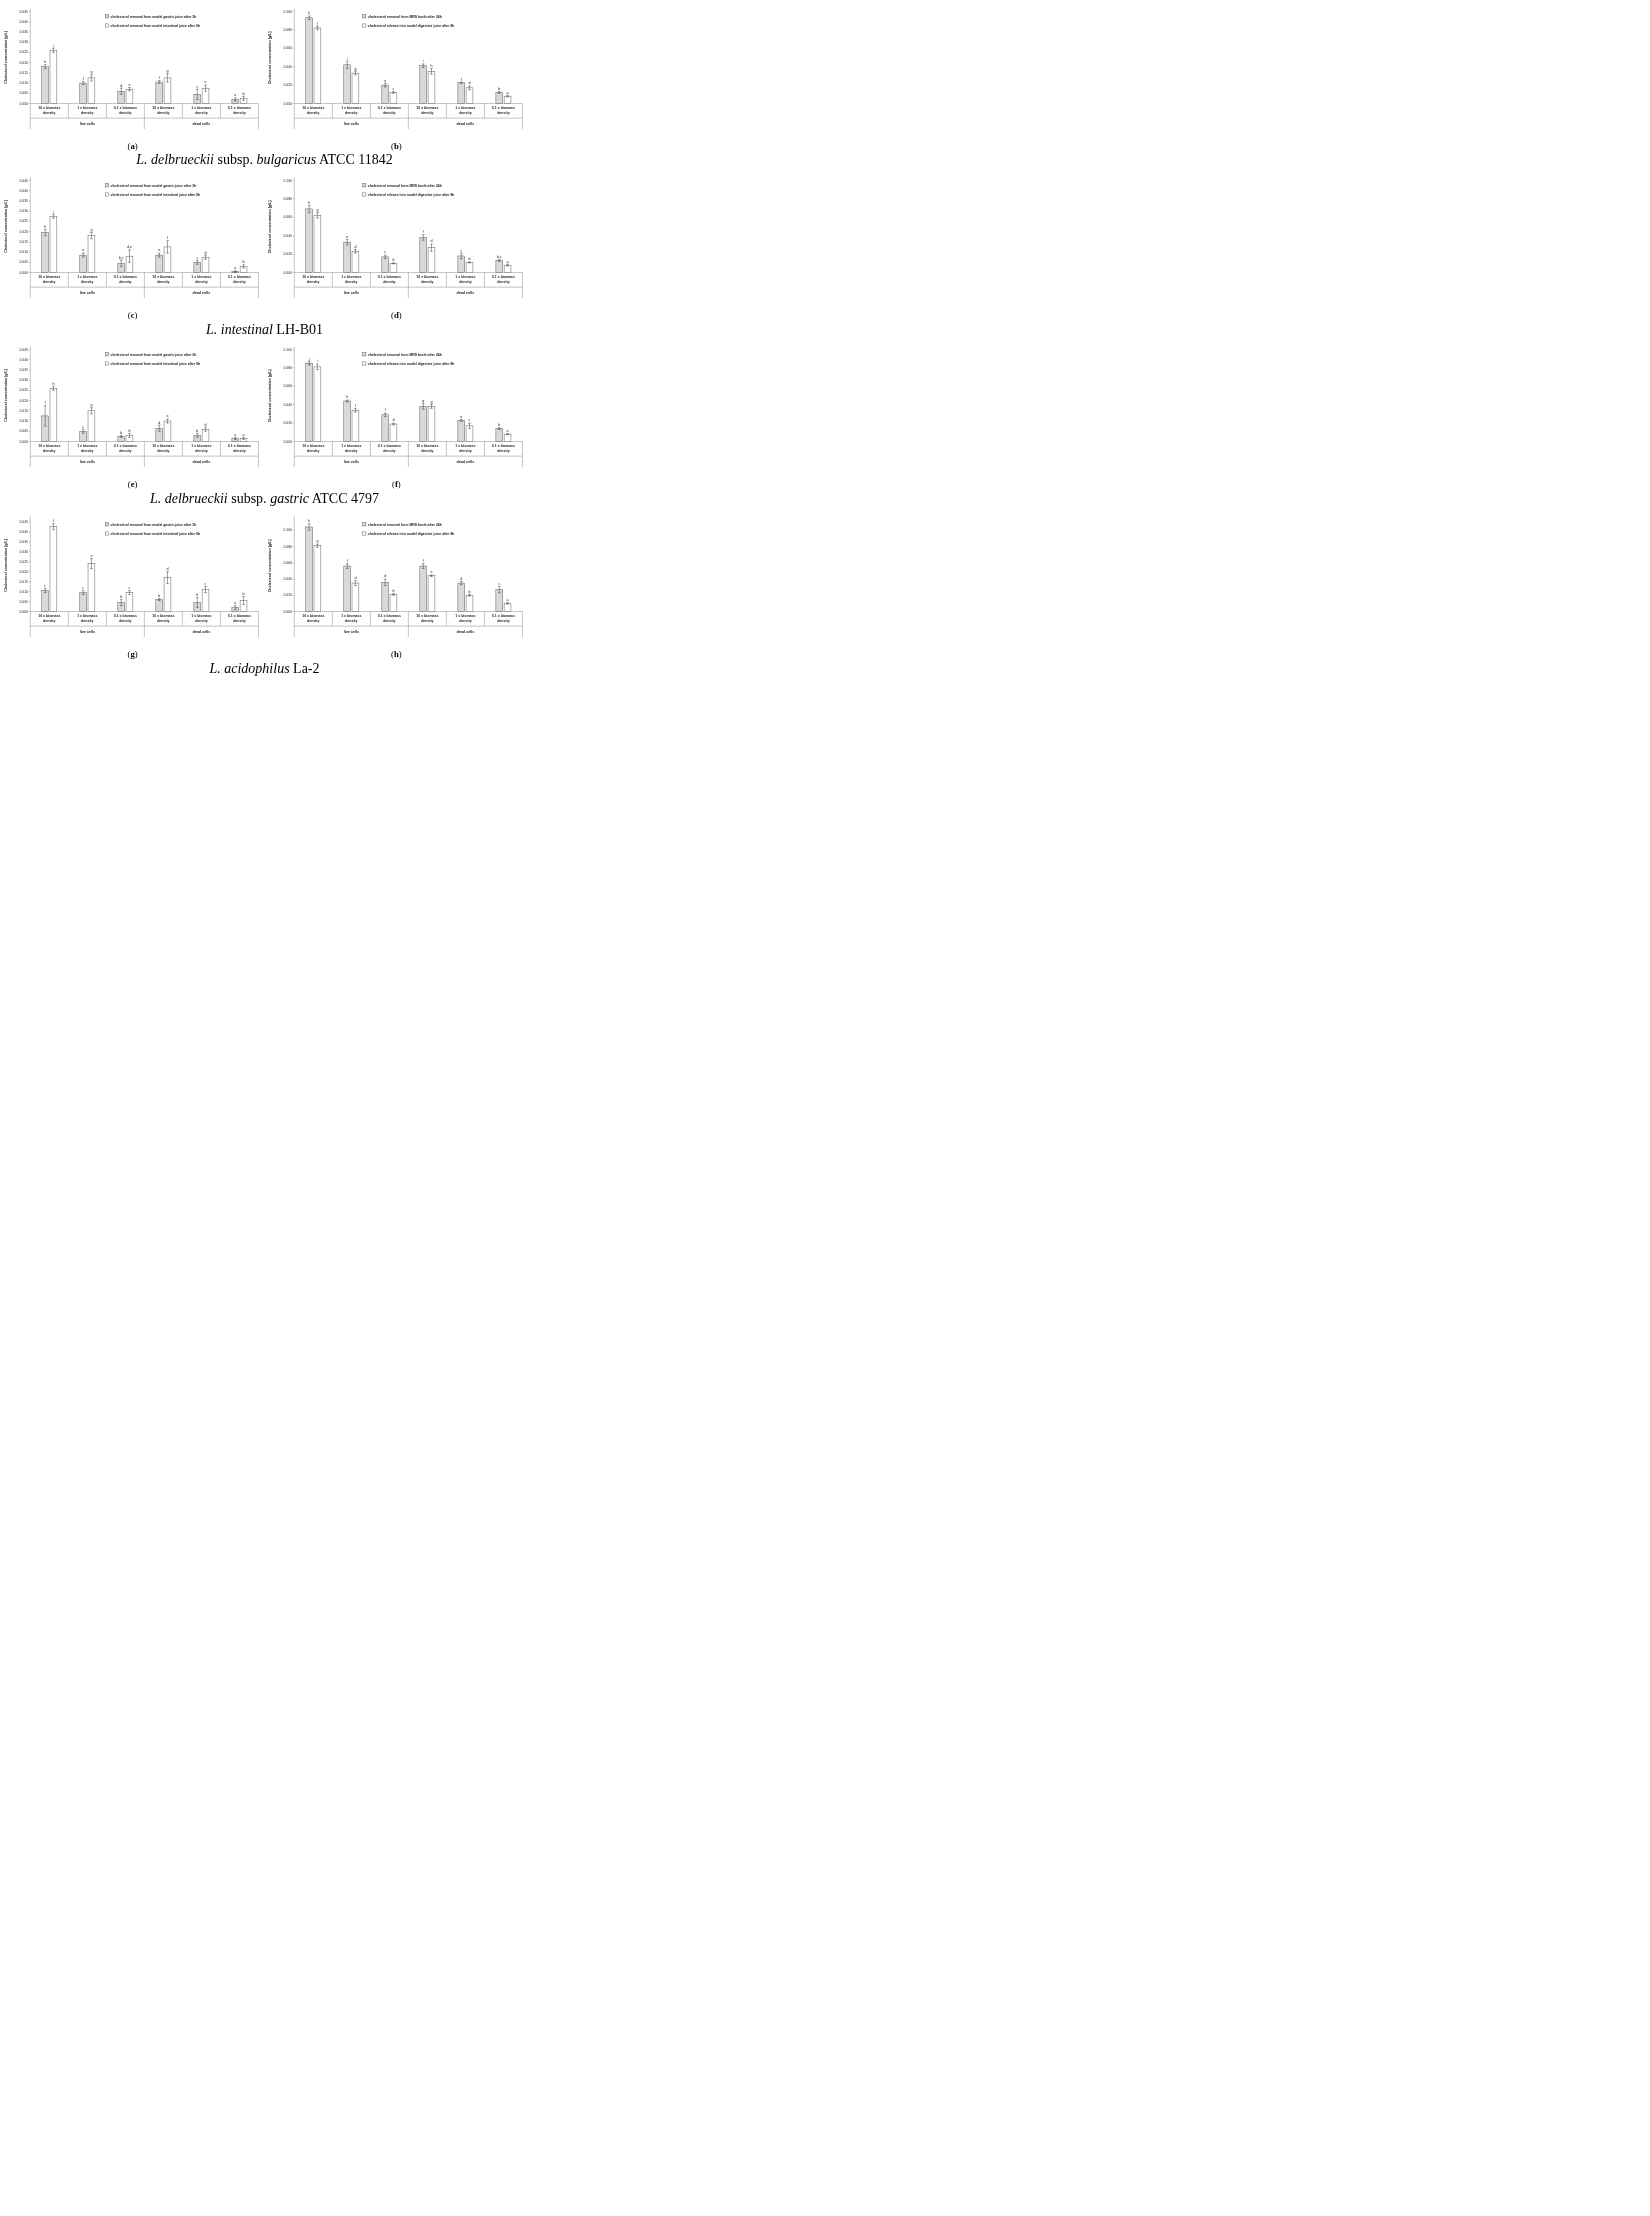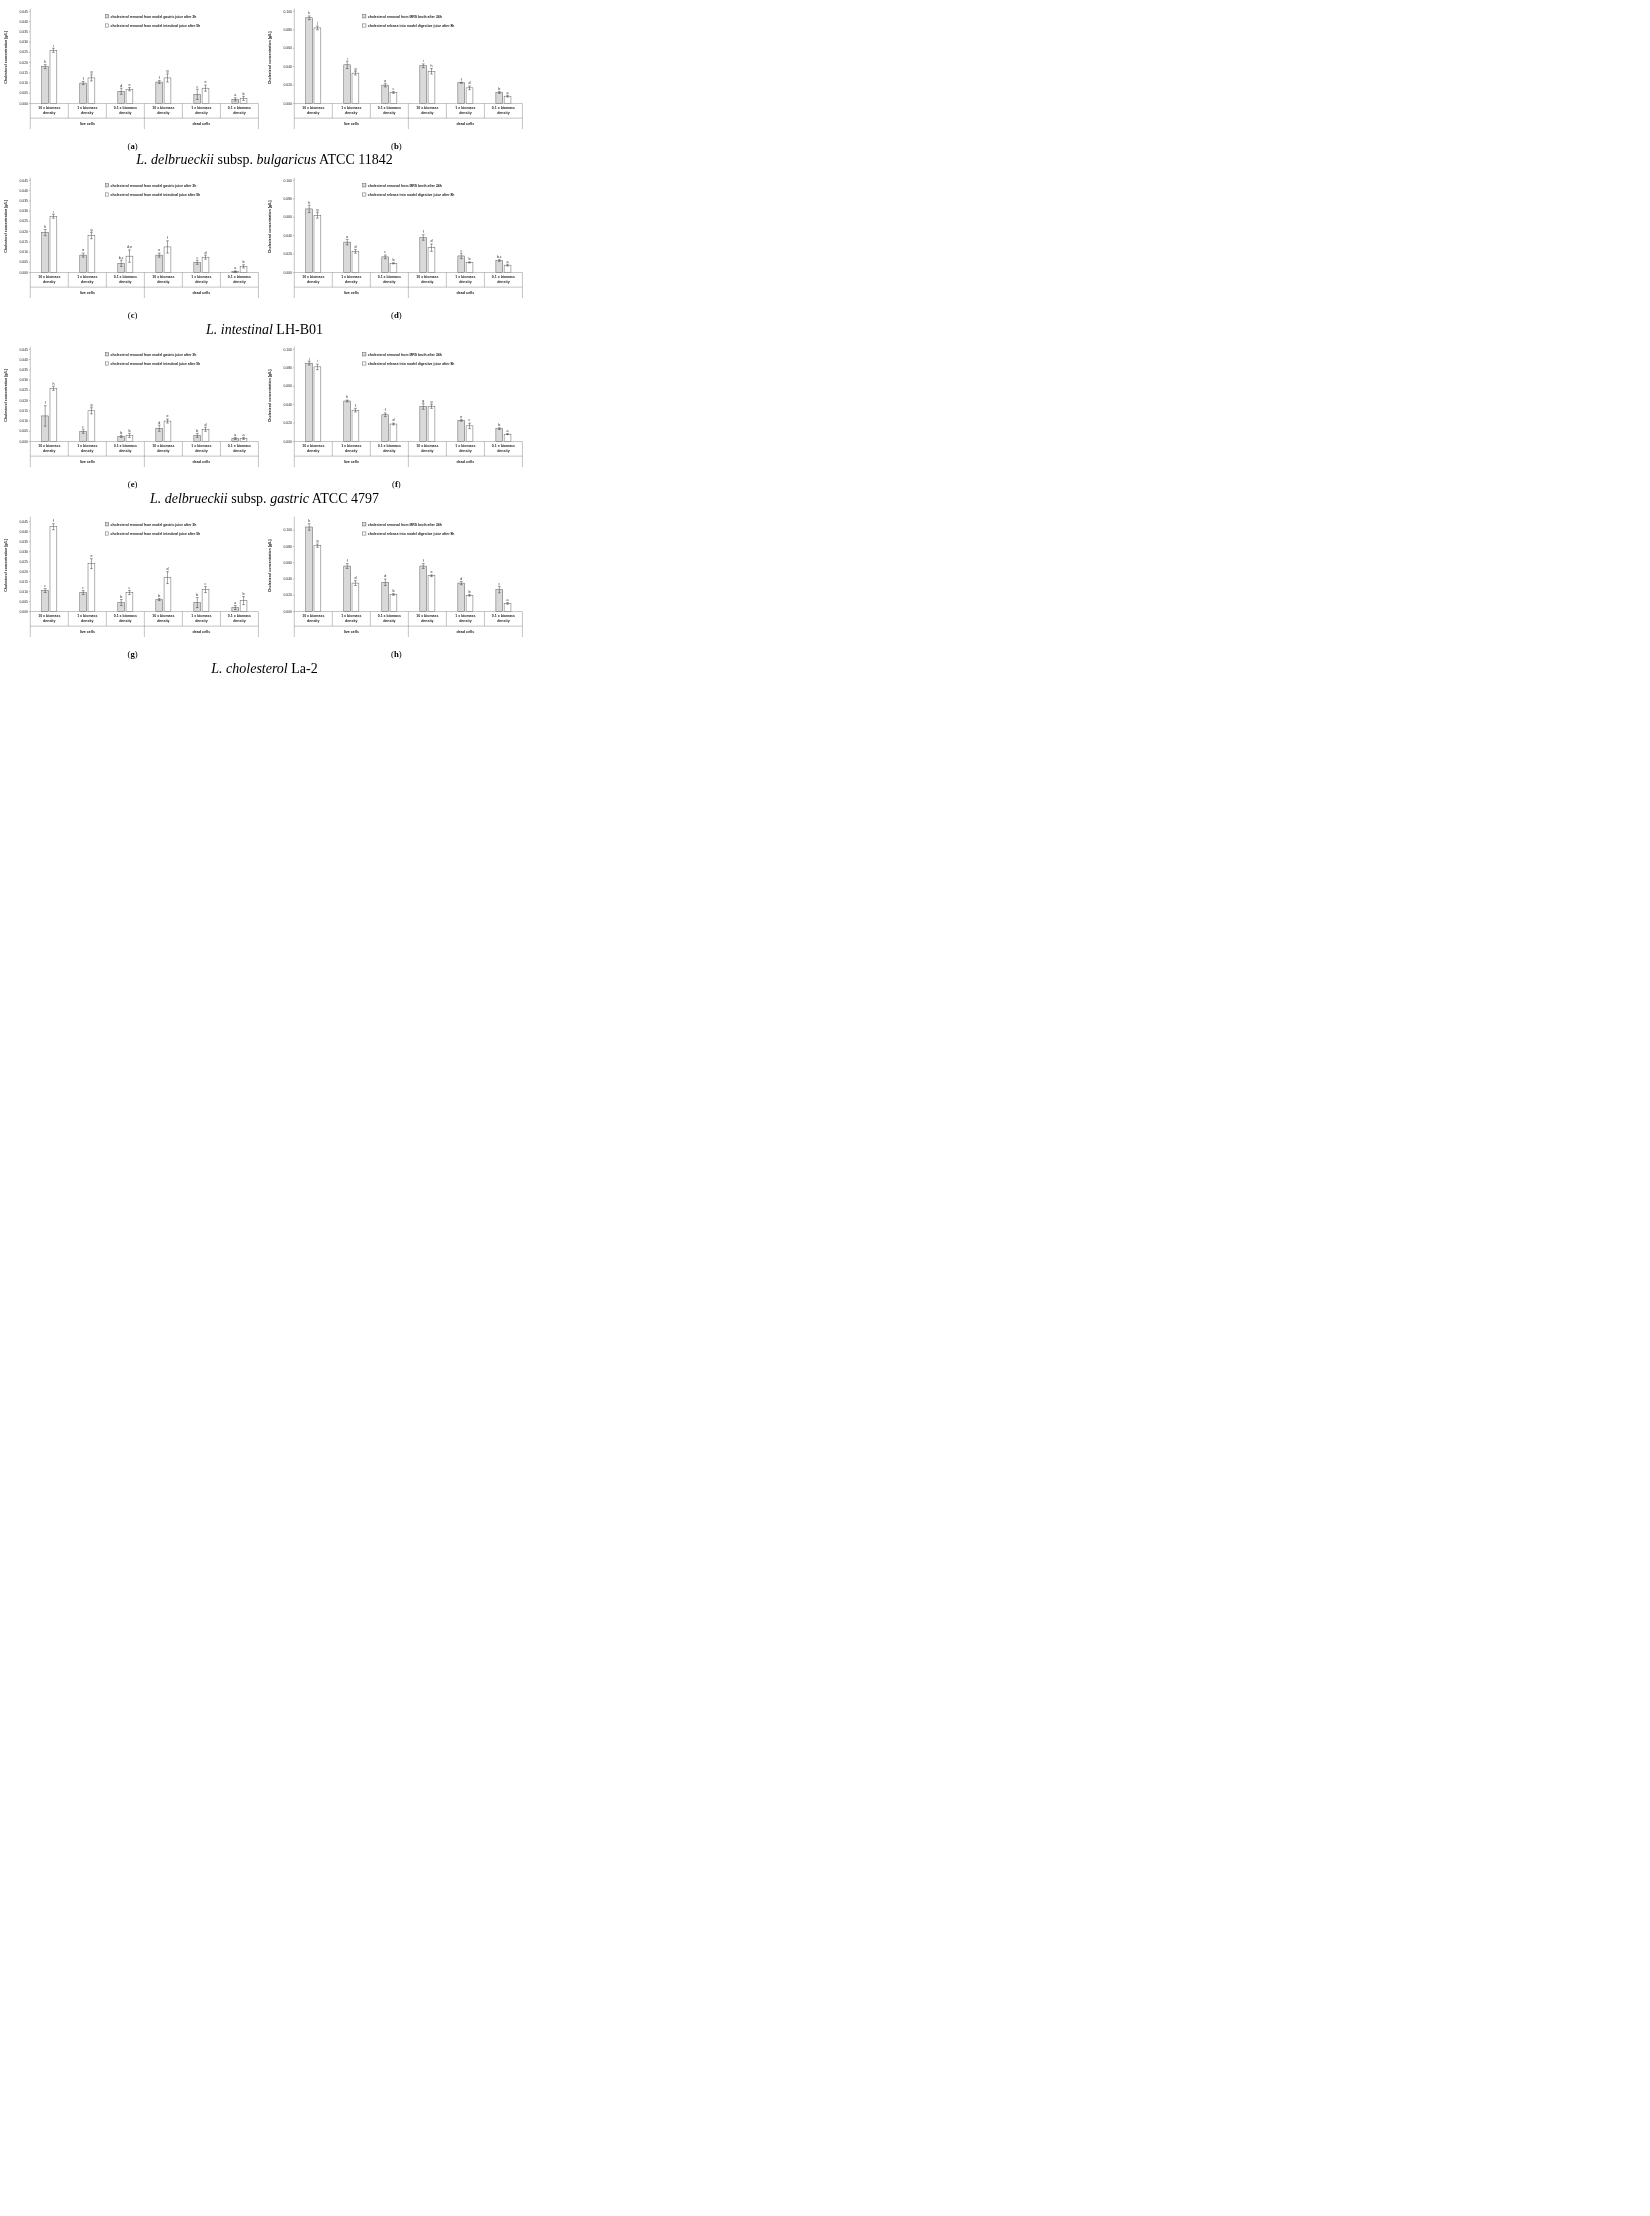--- a/index.html
+++ b/index.html
@@ -912,17 +912,17 @@
             <text x="187" y="265" font-size="8" fill="#1a1a1a" text-anchor="middle" font-family="&quot;Liberation Sans&quot;,sans-serif" font-weight="bold">live cells</text>
             <text x="437" y="265" font-size="8" fill="#1a1a1a" text-anchor="middle" font-family="&quot;Liberation Sans&quot;,sans-serif" font-weight="bold">dead cells</text>
             <rect x="212" y="23.5" width="7" height="7" fill="#d9d9d9" stroke="#3f3f3f" stroke-width="0.9"></rect>
             <text x="223" y="30" font-size="7.5" fill="#1a1a1a" text-anchor="start" font-family="&quot;Liberation Sans&quot;,sans-serif" font-weight="bold">cholesterol removal from MRS broth after 24h</text>
             <rect x="212" y="43.5" width="7" height="7" fill="#ffffff" stroke="#3f3f3f" stroke-width="0.9"></rect>
             <text x="223" y="50" font-size="7.5" fill="#1a1a1a" text-anchor="start" font-family="&quot;Liberation Sans&quot;,sans-serif" font-weight="bold">cholesterol release into model digestive juice after 8h</text>
           </svg>
         <figcaption class="panel-label">(<b>h</b>)</figcaption>
       </figure>
     </div>
-    <h2 class="strain-caption"><span class="it">L. cholesterol</span><span> La-2</span></h2>
+    <h2 class="strain-caption"><span class="it">L. acidophilus</span><span> La-2</span></h2>
   </section>
 
 </main>
 
 
 </body></html>

